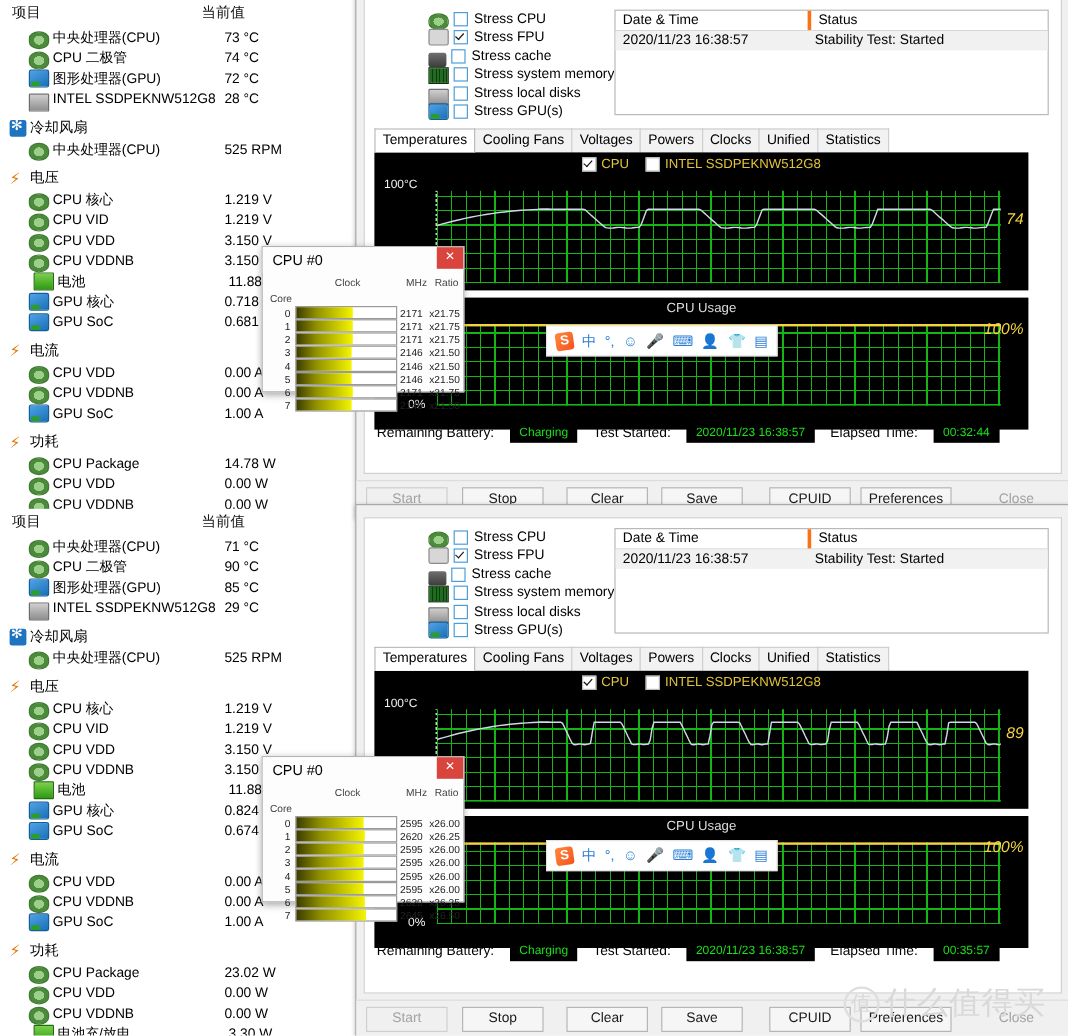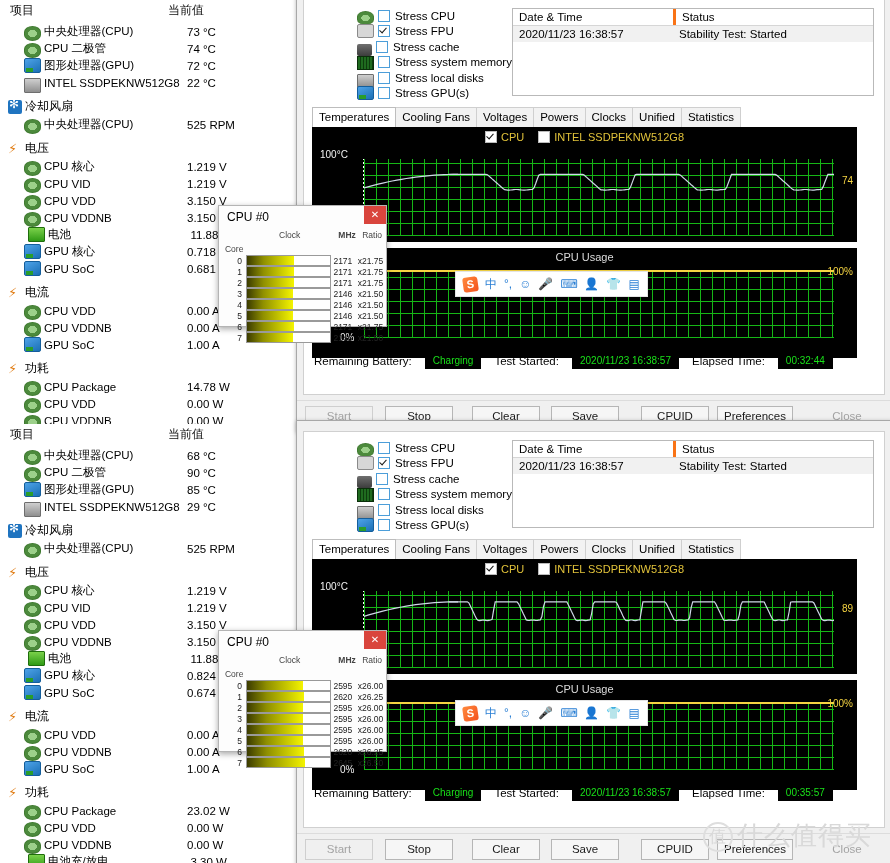--- a/index.html
+++ b/index.html
@@ -67,21 +67,21 @@
 
   .graph{position:relative;background:#000;overflow:hidden;}
   .gtitle{position:absolute;left:0;right:0;top:3px;text-align:center;color:#dcdcdc;font-size:11px;}
   .legend{position:absolute;top:4px;left:0;right:0;display:flex;justify-content:center;gap:14px;
           font-size:11px;color:#e2c33a;align-items:center;}
   .lg{display:flex;align-items:center;gap:4px;}
   .lgbox{width:10px;height:10px;background:#fff;border:1px solid #bbb;position:relative;}
   .lgbox.on:after{content:"";position:absolute;left:2px;top:0px;width:3px;height:6px;
                   border:solid #111;border-width:0 1.5px 1.5px 0;transform:rotate(42deg);}
   .axlabel{position:absolute;color:#f2f2f2;font-size:10px;}
-  .axright{position:absolute;color:#f5d442;font-size:10px;}
+  .axright{position:absolute;color:#f5d442;font-size:13px;font-style:italic;}
   .grid{position:absolute;background-image:
         repeating-linear-gradient(90deg,#16b516 0 1px,transparent 1px 12px),
         repeating-linear-gradient(0deg,#16b516 0 1px,transparent 1px 12px);}
   .dotline{position:absolute;width:1px;background-image:repeating-linear-gradient(0deg,#fff 0 2px,transparent 2px 4px);}
 
   .statusline{position:absolute;left:10px;right:10px;display:flex;align-items:center;gap:13px;font-size:11.5px;}
   .ledbox{background:#000;color:#19e019;font-size:10px;padding:3px 8px;font-family:"Liberation Sans",sans-serif;}
   .btnbar{position:absolute;left:0;right:0;bottom:0;height:30px;background:#f0f0f0;border-top:1px solid #dcdcdc;}
   .btn{position:absolute;top:5px;height:19px;border:1px solid #b6b6b6;background:#f6f6f6;
        font-size:11.5px;text-align:center;line-height:19px;color:#1a1a1a;}
@@ -91,21 +91,21 @@
   
   .cpuwin{position:absolute;background:#fdfdfd;border:1px solid #b4b4b4;box-shadow:0 2px 6px rgba(0,0,0,.35);}
   .cpuwin.p1{left:218px;top:205px;width:167px;height:120px;}
   .cpuwin.p2{left:218px;top:630px;width:167px;height:120px;}
   .cw-title{height:22px;display:flex;align-items:center;padding-left:8px;font-size:12px;background:#fdfdfd;}
   .cw-close{position:absolute;right:0;top:0;width:22px;height:18px;background:#d9453d;color:#fff;
             font-size:10px;line-height:18px;text-align:center;}
   .cw-head{display:flex;font-size:8.5px;color:#444;padding:2px 0 1px 4px;}
   .cw-head .h1{width:22px;text-align:right;margin-top:14px;}
   .cw-head .h2{width:100px;text-align:center;}
-  .cw-head .h3{width:24px;text-align:center;font-weight:bold;}
+  .cw-head .h3{width:24px;text-align:center;}
   .cw-head .h4{width:30px;text-align:center;}
   .cw-row{display:flex;align-items:center;font-size:8.5px;color:#222;height:11px;padding-left:4px;}
   .cw-row .c-core{width:22px;text-align:right;padding-right:4px;}
   .cw-row .c-bar{width:96px;height:9px;border:1px solid #9a9a9a;background:#fff;position:relative;}
   .cw-row .c-bar i{position:absolute;left:0;top:0;bottom:0;
                    background:linear-gradient(90deg,#3b3b00,#8f8f00 35%,#f4f400);}
   .cw-row .c-mhz{width:28px;text-align:center;}
   .cw-row .c-ratio{width:36px;text-align:center;}
 
   
@@ -140,21 +140,21 @@
         <span class="rv">74 °C</span>
       </div>
       <div class="sp-row">
         <span class="ri ico-gpu"></span>
         <span class="rl">图形处理器(GPU)</span>
         <span class="rv">72 °C</span>
       </div>
       <div class="sp-row">
         <span class="ri ico-disk"></span>
         <span class="rl">INTEL SSDPEKNW512G8</span>
-        <span class="rv">22 °C</span>
+        <span class="rv">28 °C</span>
       </div>
       <div class="sp-group">
         <span class="gi ico-fan"></span>
         <span>冷却风扇</span>
       </div>
       <div class="sp-row">
         <span class="ri ico-cpu"></span>
         <span class="rl">中央处理器(CPU)</span>
         <span class="rv">525 RPM</span>
       </div>
@@ -255,21 +255,21 @@
 </div>
 <div class="sensor-panel bottom">
   <div class="sp-inner">
       <div class="sp-hdr">
         <span class="h-name">项目</span>
         <span>当前值</span>
       </div>
       <div class="sp-row">
         <span class="ri ico-cpu"></span>
         <span class="rl">中央处理器(CPU)</span>
-        <span class="rv">68 °C</span>
+        <span class="rv">71 °C</span>
       </div>
       <div class="sp-row">
         <span class="ri ico-cpu"></span>
         <span class="rl">CPU 二极管</span>
         <span class="rv">90 °C</span>
       </div>
       <div class="sp-row">
         <span class="ri ico-gpu"></span>
         <span class="rl">图形处理器(GPU)</span>
         <span class="rv">85 °C</span>

